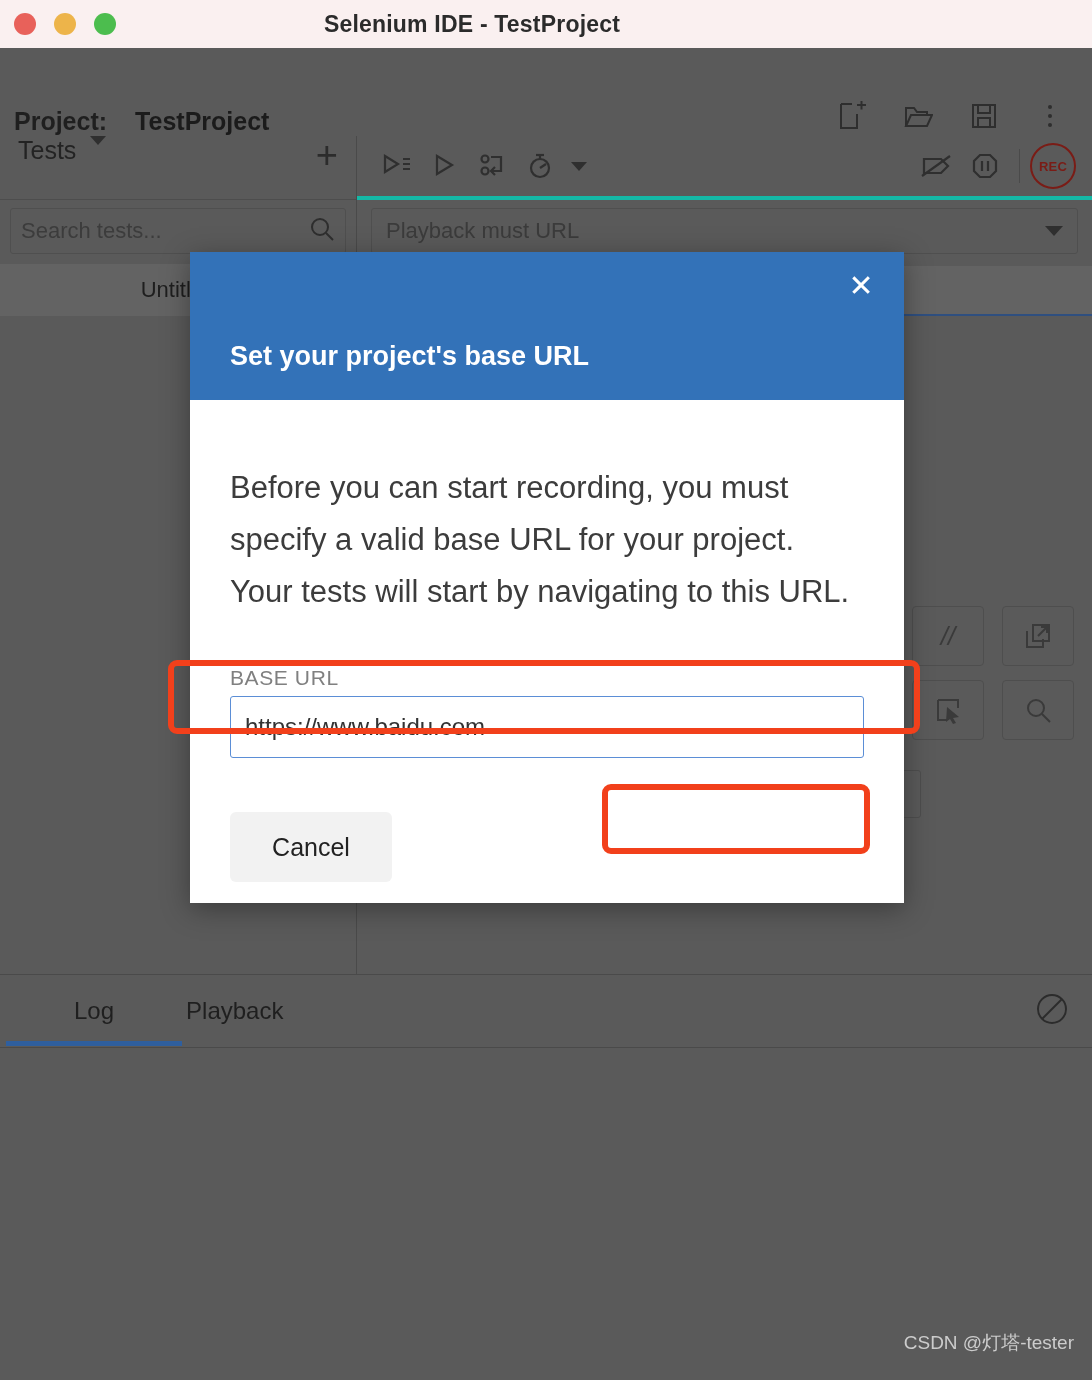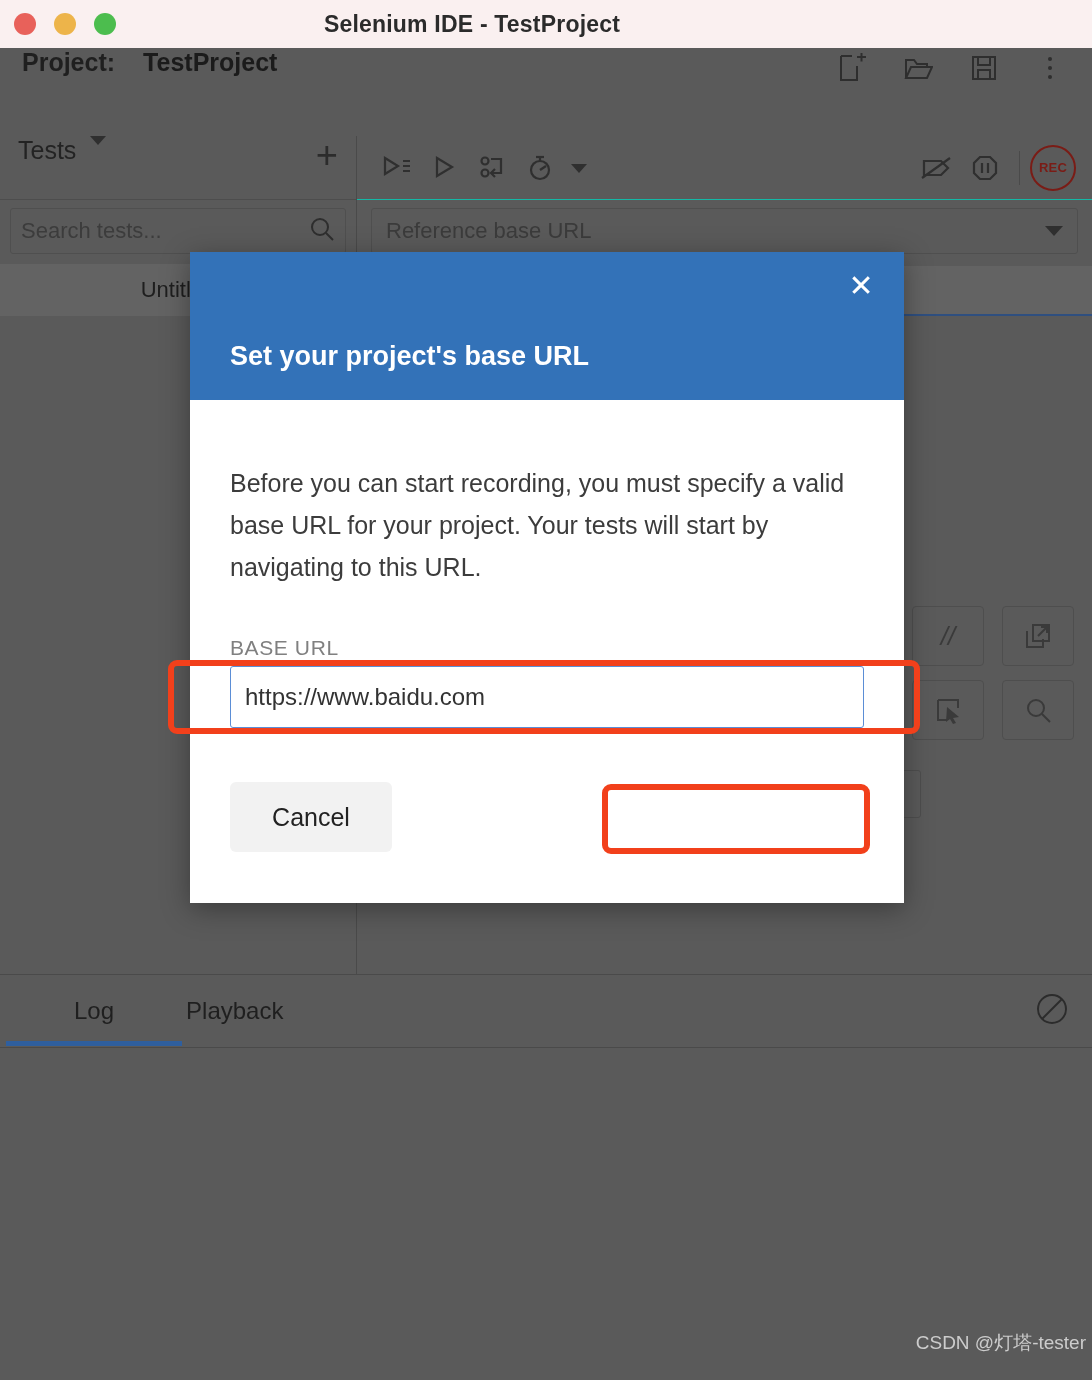--- a/index.html
+++ b/index.html
@@ -24,21 +24,21 @@
   .light.green { background: #4cbd4e; }
   .title-text {
     position: absolute; left: 0; width: 944px; text-align: center;
     font-size: 23px; font-weight: bold; color: #2b2b2b;
     letter-spacing: .2px;
   }
 
   
   .projectbar {
     position: absolute; left: 0; top: 48px; width: 1092px; height: 88px;
-    background: #5a5a5a; display: flex; align-items: flex-start; padding-left: 8px;
+    background: #5a5a5a; display: flex; align-items: flex-end;
   }
   .project-label { margin-left: 14px; font-size: 25px; font-weight: bold; color: #1f1f1f; }
   .project-name { margin-left: 28px; font-size: 25px; font-weight: bold; color: #1b1b1b; }
   .project-actions { margin-left: auto; display: flex; align-items: center; gap: 26px; margin-right: 22px; }
   .pa-icon { width: 40px; height: 40px; display: flex; align-items: center; justify-content: center; color: #2e2e2e; }
   .pa-icon svg { stroke: #2e2e2e; fill: none; stroke-width: 2; }
   .kebab { display: flex; flex-direction: column; gap: 5px; align-items: center; }
   .kebab i { width: 4px; height: 4px; border-radius: 50%; background: #2e2e2e; display: block; }
 
   
@@ -60,21 +60,21 @@
   .search-ph { font-size: 22px; color: #3c3c3c; flex: 1; }
   .search-ico svg { stroke: #2e2e2e; fill: none; stroke-width: 2; }
   .test-item {
     height: 52px; margin-top: 10px; background: #636363;
     display: flex; align-items: center; justify-content: center;
     font-size: 22px; color: #1e1e1e;
   }
 
   
   .right-panel { position: absolute; left: 357px; top: 0; width: 735px; height: 838px; background: #5a5a5a; }
-  .toolbar { height: 64px; display: flex; align-items: center; padding: 0 16px; border-bottom: 1px solid #14b8a6; }
+  .toolbar { height: 64px; display: flex; align-items: center; padding: 0 16px; border-bottom: 4px solid #14b8a6; }
   .tb-icon { width: 48px; height: 44px; display: flex; align-items: center; justify-content: center; }
   .tb-icon svg { stroke: #2f2f2f; fill: none; stroke-width: 2.2; }
   .tb-sep { width: 1px; height: 34px; background: #4a4a4a; margin: 0 10px; }
   .rec-btn { width: 46px; height: 46px; border-radius: 50%; border: 2.5px solid #7a1c16;
              display: flex; align-items: center; justify-content: center;
              font-size: 13px; font-weight: bold; color: #7a1c16; letter-spacing: .2px; }
   .spacer { flex: 1; }
   .urlbar { padding: 8px 14px 0 14px; }
   .url-box { height: 46px; border: 1px solid #4f4f4f; border-radius: 3px; display: flex; align-items: center; padding: 0 14px; }
   .url-ph { font-size: 22px; color: #3b3b3b; flex: 1; }
@@ -102,32 +102,32 @@
   
   .bottom { position: absolute; left: 0; top: 974px; width: 1092px; height: 406px; background: #5a5a5a; }
   .tabbar { height: 74px; border-top: 1px solid #4a4a4a; border-bottom: 1px solid #4a4a4a; display: flex; align-items: center; position: relative; }
   .tab { font-size: 24px; color: #1f1f1f; padding: 0 10px; position: relative; height: 74px; display: flex; align-items: center; }
   .tab:first-of-type { margin-left: 64px; }
   .tab + .tab { margin-left: 52px; }
   .tab.active::after { content: ""; position: absolute; left: -58px; right: -58px; bottom: 2px; height: 5px; background: #2f5f9e; }
   .ban-icon { margin-left: auto; margin-right: 22px; }
   .ban-icon svg { stroke: #2c2c2c; fill: none; stroke-width: 2; }
   .log-area { height: 332px; background: #5a5a5a; }
-  .watermark { position: absolute; right: 6px; bottom: 24px; font-size: 19px; color: #cccccc; }
+  .watermark { position: absolute; right: 18px; bottom: 24px; font-size: 19px; color: #cccccc; }
 
   
   .modal {
     position: absolute; left: 190px; top: 252px; width: 714px; height: 651px;
     background: #ffffff; box-shadow: 0 6px 26px rgba(0,0,0,.35); z-index: 20;
   }
   .modal-head { height: 148px; background: #3372b8; position: relative; }
   .modal-title { position: absolute; left: 40px; bottom: 28px; font-size: 27px; font-weight: bold; color: #fff; }
   .modal-close { position: absolute; right: 20px; top: 10px; width: 46px; height: 46px; color: #fff; font-size: 30px; display: flex; align-items: center; justify-content: center; font-weight: 300; }
   .modal-body { padding: 62px 40px 0 40px; }
-  .modal-text { font-size: 25px; line-height: 1.68; color: #3c3c3c; }
+  .modal-text { font-size: 31px; line-height: 1.68; color: #3c3c3c; }
   .field-label { margin-top: 48px; font-size: 21px; color: #808080; letter-spacing: .6px; }
   .base-input {
     margin-top: 6px; width: 634px; height: 62px; border: 1px solid #5b8ed6; border-radius: 3px;
     display: flex; align-items: center; padding: 0 14px; font-size: 24px; color: #333;
     background: #fff;
   }
   .modal-buttons { margin-top: 54px; display: flex; justify-content: center; gap: 22px; flex-direction: column; }
   .btn { height: 70px; border-radius: 6px; background: #f2f2f2; display: flex; align-items: center; justify-content: center; font-size: 25px; color: #222; }
   .btn-cancel { width: 162px; }
   .btn-start { width: 252px; }
@@ -254,21 +254,21 @@
               <path d="M9 3 h10 l6 6 v10 l-6 6 H9 l-6 -6 V9 z"></path>
               <path d="M11 9 v10 M17 9 v10"></path>
             </svg>
         </span>
         <span class="tb-sep"></span>
         <span class="rec-btn">REC</span>
       </div>
 
       <div class="urlbar">
         <div class="url-box">
-          <span class="url-ph">Reference base URL</span>
+          <span class="url-ph">Playback must URL</span>
           <span class="url-caret"></span>
         </div>
       </div>
 
       <div class="cmd-table-head">
         <span class="cmd-col col-command">Command</span>
         <span class="cmd-col col-target">Target</span>
         <span class="cmd-col col-value">Value</span>
       </div>
 

